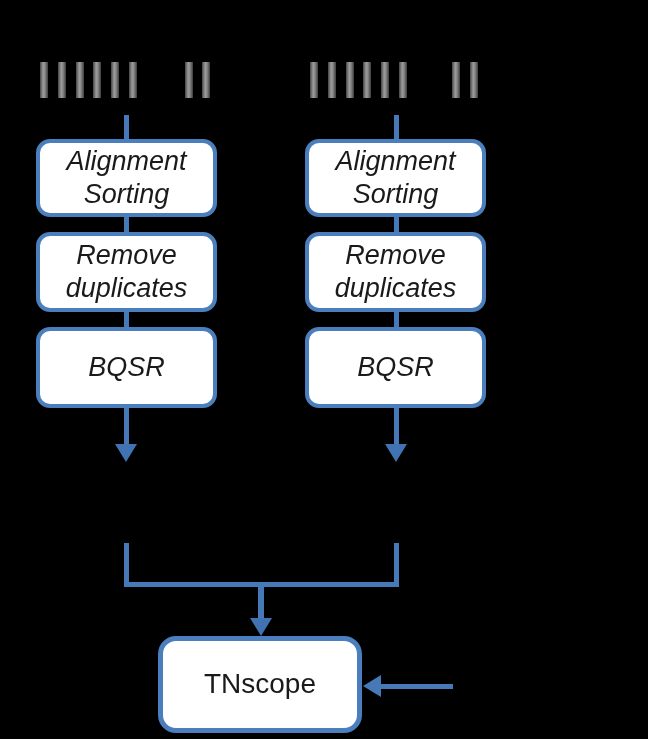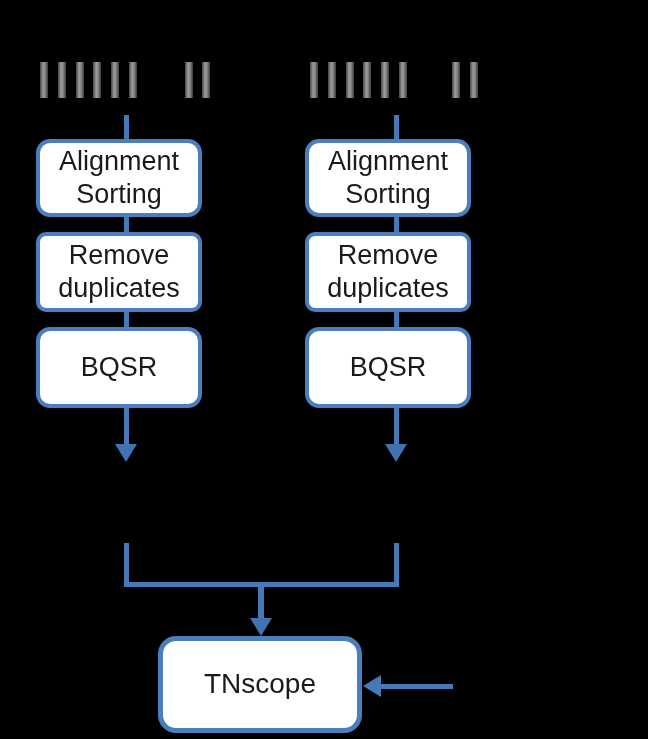--- a/index.html
+++ b/index.html
@@ -10,32 +10,33 @@
   
   .read-bar{
     position:absolute;top:62px;width:8px;height:36px;
     background:linear-gradient(90deg,#454545 0%,#9c9c9c 40%,#8b8b8b 60%,#3c3c3c 100%);
   }
   
   .vline{position:absolute;width:5px;background:#4579b8;}
   .hline{position:absolute;height:5px;background:#4579b8;}
   
   .box{
-    position:absolute;width:166px;box-sizing:border-box;
+    position:absolute;width:181px;box-sizing:border-box;
     background:#ffffff;border:4px solid #4a7ebc;border-radius:14px;
     display:flex;align-items:center;justify-content:center;text-align:center;
     z-index:2;
+    font-style:italic;
   }
   .box-label{
     white-space:pre-line;color:#1a1a1a;font-size:27px;line-height:1.22;
   }
   .col-left{left:36px;}
   .col-right{left:305px;}
   .row-align{top:139px;height:78px;}
-  .row-dedup{top:232px;height:80px;border-radius:10px;}
+  .row-dedup{top:232px;height:80px;}
   .row-bqsr{top:327px;height:81px;align-items:center;}
   
   .arrowhead-down{
     position:absolute;width:0;height:0;
     border-left:11px solid transparent;border-right:11px solid transparent;
     border-top:18px solid #4173b3;
   }
   .arrowhead-left{
     position:absolute;width:0;height:0;
     border-top:11px solid transparent;border-bottom:11px solid transparent;

